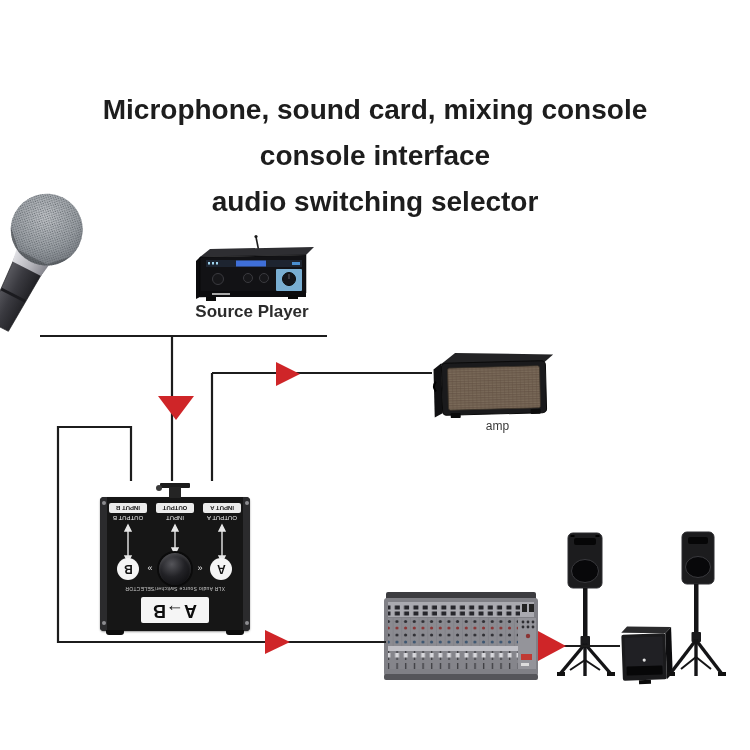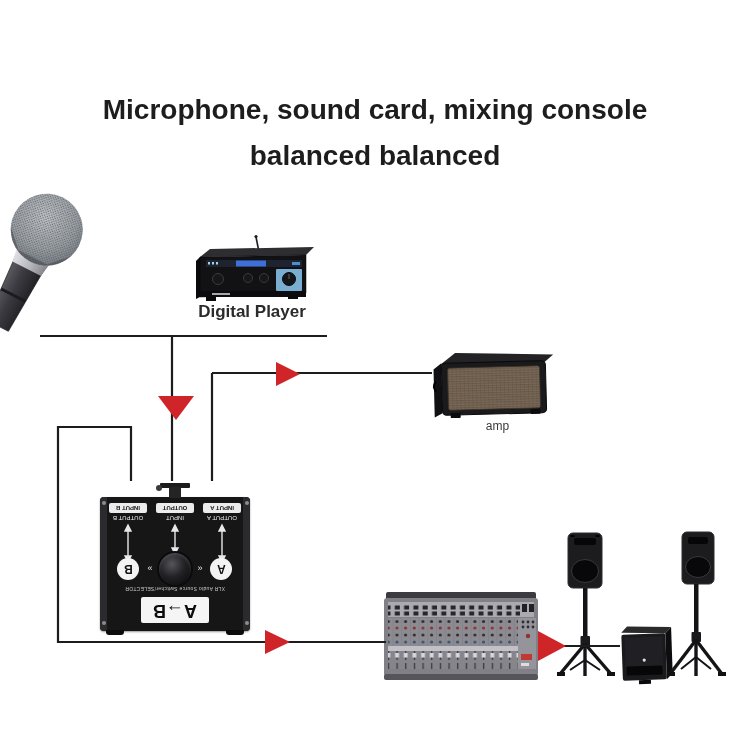--- a/index.html
+++ b/index.html
@@ -54,21 +54,22 @@
 
   svg{display:block;}
 </style>
 </head>
 <body>
 
 <div class="canvas">
 
   <div class="abs title">
     <div>Microphone, sound card, mixing console</div>
-    <div>balanced balanced</div>
+    <div>console interface</div>
+    <div>audio switching selector</div>
   </div>
 
   <svg class="abs" style="left:0;top:188px" width="130" height="155" viewBox="0 0 130 155">
     <defs>
       <radialGradient id="gBall" cx="40%" cy="35%" r="75%">
         <stop offset="0%" stop-color="#c3c6ca"></stop>
           <stop offset="60%" stop-color="#9ba0a5"></stop>
         <stop offset="100%" stop-color="#6e7278"></stop>
       </radialGradient>
       <pattern id="pMesh" width="3.2" height="3.2" patternUnits="userSpaceOnUse">
@@ -112,21 +113,21 @@
     <circle cx="56" cy="45" r="4.5" fill="#17171a" stroke="#3a3a3f"></circle>
     <circle cx="72" cy="45" r="4.5" fill="#17171a" stroke="#3a3a3f"></circle>
     <rect x="84" y="36" width="26" height="22" rx="1" fill="#79aed2"></rect>
     <circle cx="97" cy="46" r="6.5" fill="#14151a" stroke="#0a0a0a"></circle>
     <line x1="97" y1="41" x2="97" y2="46" stroke="#4a4a52" stroke-width="1.4"></line>
     <rect x="8" y="58" width="106" height="6" fill="#0c0c0e"></rect>
     <rect x="20" y="60" width="18" height="2" fill="#cfcfcf" opacity="0.8"></rect>
     <rect x="14" y="64" width="10" height="4" fill="#0a0a0a"></rect>
       <rect x="96" y="62" width="10" height="4" fill="#0a0a0a"></rect>
   </svg>
-  <div class="abs cap-player">Digital Player</div>
+  <div class="abs cap-player">Source Player</div>
 
   <svg class="abs" style="left:430px;top:344px" width="130" height="76" viewBox="0 0 130 76">
     <defs>
       <pattern id="pGrille" width="4" height="2.4" patternUnits="userSpaceOnUse">
         <rect width="4" height="2.4" fill="#6a594b"></rect>
         <rect y="1.2" width="4" height="1.2" fill="#7a6a59"></rect>
         <rect x="2" width="0.8" height="2.4" fill="#60503f" opacity=".5"></rect>
       </pattern>
     </defs>
     <g transform="rotate(-1.5 64 44)">

